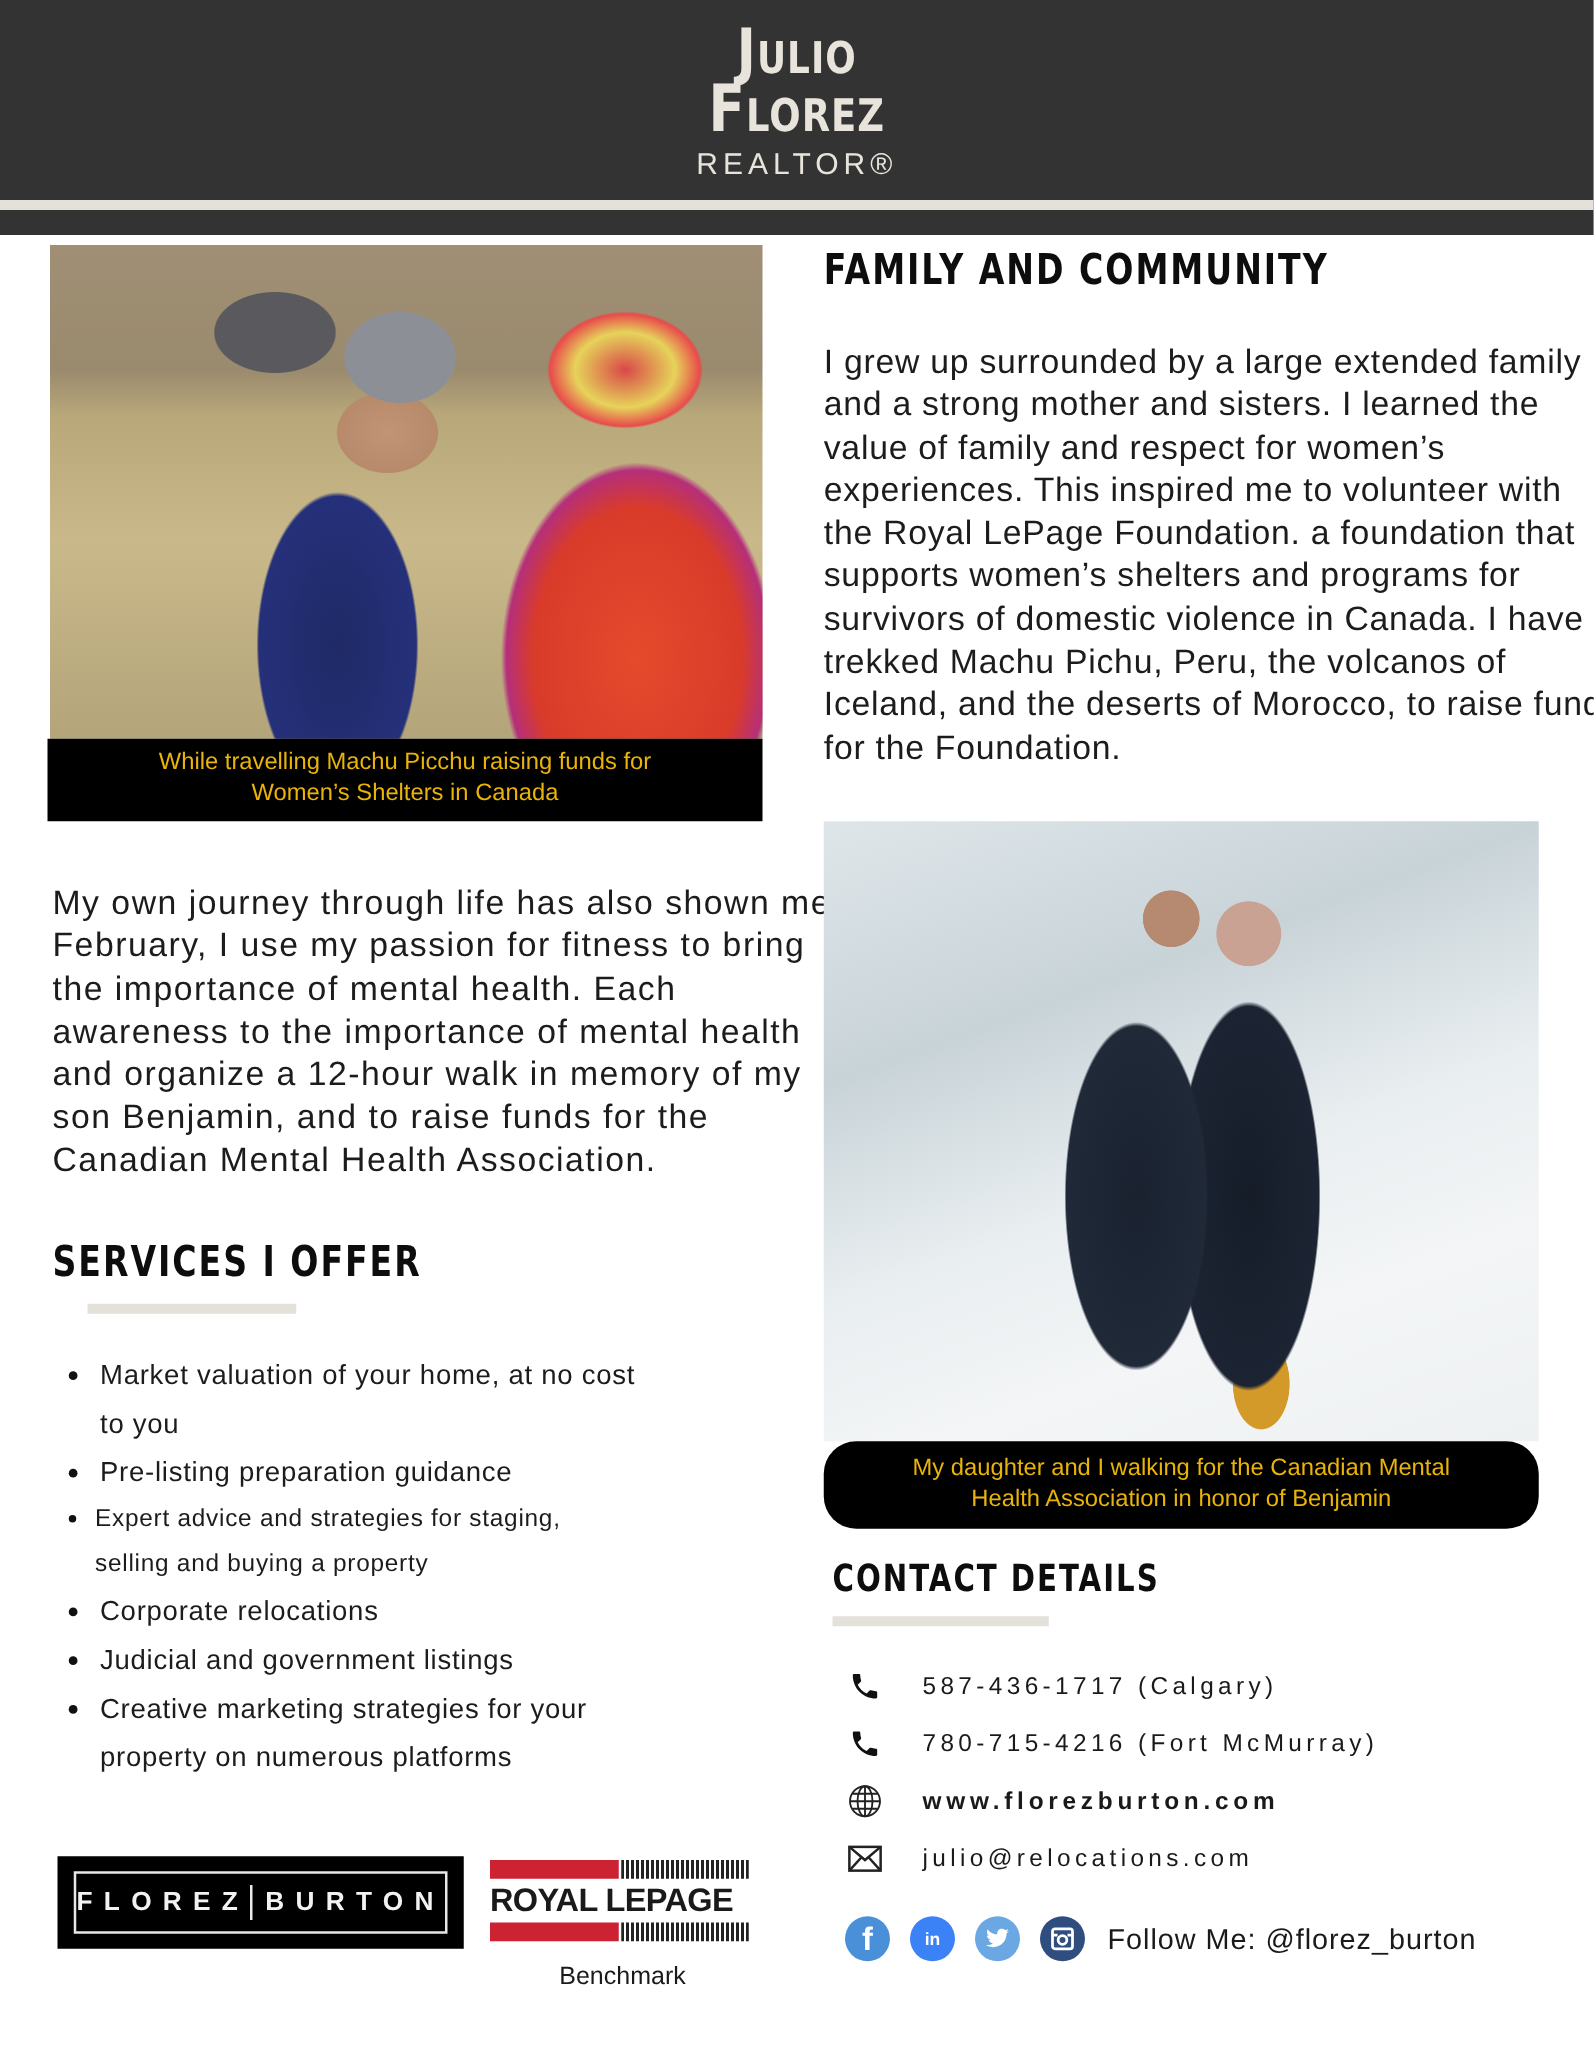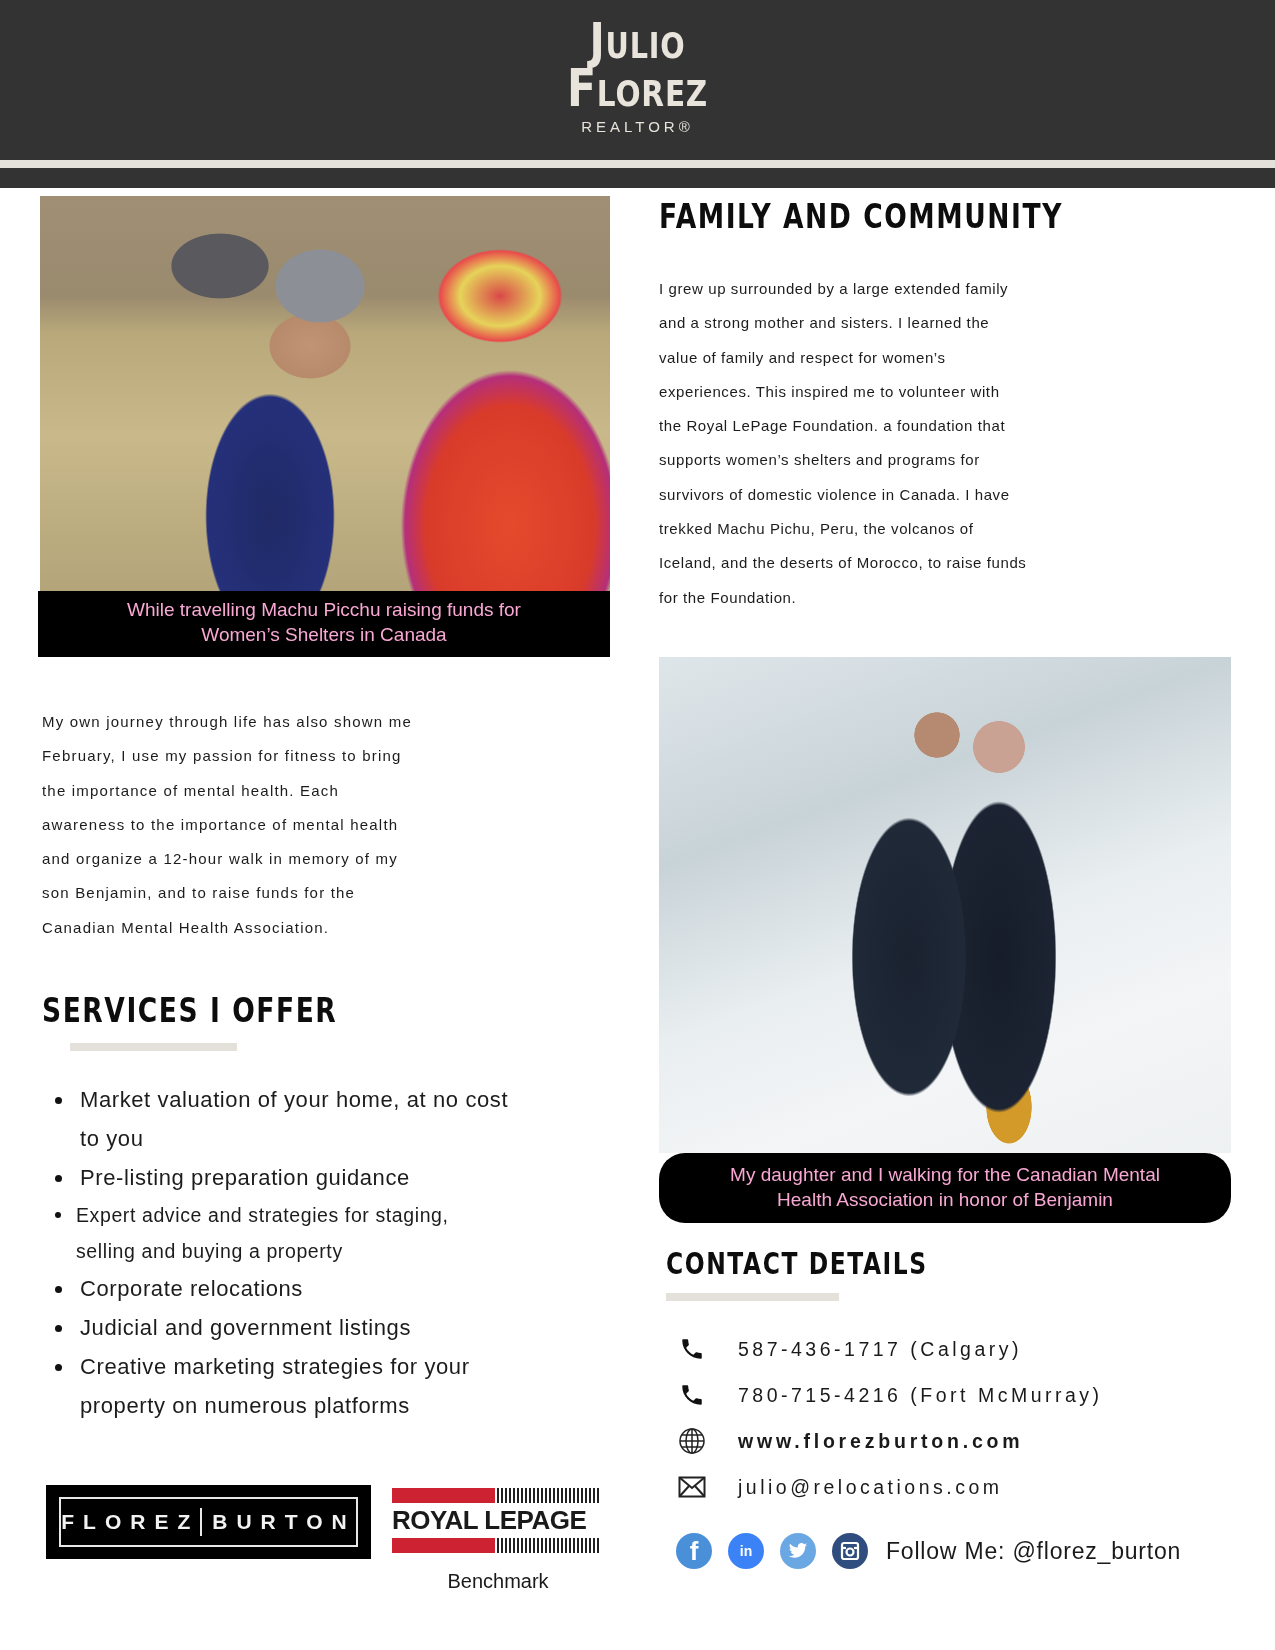--- a/index.html
+++ b/index.html
@@ -4,21 +4,21 @@
 <style>
   * { box-sizing: border-box; margin: 0; padding: 0; }
   html, body { width: 1275px; height: 1650px; background: #ffffff; overflow: hidden; }
   body { position: relative; font-family: "DejaVu Sans", sans-serif; color: #1c1c1c; }
 
   .header { position: absolute; left: 0; top: 0; width: 1275px; height: 188px; background: #333333; text-align: center; }
   .header-band { position: absolute; left: 0; top: 160px; width: 1275px; height: 8px; background: #e4e1da; }
   .name-line { font-family: "DejaVu Sans", sans-serif; font-weight: bold; color: #e8e4dc; font-variant: small-caps; letter-spacing: 1px; transform: scaleX(0.82); line-height: 1; }
   .name1 { position: absolute; left: 0; width: 1275px; top: 16px; font-size: 50px; }
   .name2 { position: absolute; left: 0; width: 1275px; top: 62px; font-size: 52px; }
-  .realtor { position: absolute; left: 0; width: 1275px; top: 118px; font-size: 15px; color: #e8e4dc; letter-spacing: 4px; font-family: "Liberation Sans", sans-serif; }
+  .realtor { position: absolute; left: 0; width: 1275px; top: 118px; font-size: 24px; color: #e8e4dc; letter-spacing: 4px; font-family: "Liberation Sans", sans-serif; }
 
   .photo { position: absolute; overflow: hidden; }
   .photo1 { left: 40px; top: 196px; width: 570px; height: 395px;
     background:
       radial-gradient(ellipse 60px 40px at 180px 70px, #5a5a5e 0%, #5a5a5e 80%, transparent 82%),
       radial-gradient(ellipse 55px 45px at 280px 90px, #8c8f96 0%, #8c8f96 80%, transparent 82%),
       radial-gradient(ellipse 90px 170px at 230px 320px, #1f2a66 0%, #25307a 70%, transparent 72%),
       radial-gradient(ellipse 50px 40px at 270px 150px, #c19476 0%, #b88a6c 80%, transparent 82%),
       radial-gradient(ellipse 80px 60px at 460px 100px, #d94848 0%, #e6d35a 50%, #e84b4b 75%, transparent 78%),
       radial-gradient(ellipse 140px 200px at 470px 330px, #e54a2c 0%, #d93b2a 60%, #b52f7a 75%, transparent 78%),
@@ -26,34 +26,34 @@
   }
   .photo2 { left: 659px; top: 657px; width: 572px; height: 496px;
     background:
       radial-gradient(ellipse 70px 170px at 250px 300px, #1a2230 0%, #1f2938 80%, transparent 82%),
       radial-gradient(ellipse 70px 190px at 340px 300px, #161d29 0%, #1c2433 80%, transparent 82%),
       radial-gradient(ellipse 28px 45px at 350px 450px, #d39a2a 0%, #d39a2a 80%, transparent 82%),
       radial-gradient(ellipse 28px 28px at 278px 78px, #b58a70 0%, #b58a70 80%, transparent 82%),
       radial-gradient(ellipse 32px 32px at 340px 90px, #c9a294 0%, #c9a294 80%, transparent 82%),
       linear-gradient(160deg, #dfe6ea 0%, #c8d3d8 30%, #e9eef0 55%, #f3f5f6 75%, #eef1f2 100%);
   }
-  .caption { position: absolute; background: #000; color: #f9a8d4; text-align: center; font-family: "Liberation Sans", sans-serif; font-size: 19px; line-height: 25px; padding-top: 6px; }
+  .caption { position: absolute; background: #000; color: #eab308; text-align: center; font-family: "Liberation Sans", sans-serif; font-size: 19px; line-height: 25px; padding-top: 6px; }
   .cap1 { left: 38px; top: 591px; width: 572px; height: 66px; }
   .cap2 { left: 659px; top: 1153px; width: 572px; height: 70px; padding-top: 9px; border-radius: 26px; }
 
   .heading { position: absolute; font-family: "DejaVu Sans", sans-serif; font-weight: bold; color: #0d0d0d; letter-spacing: 2px; transform-origin: left center; transform: scaleX(0.78); white-space: nowrap; }
   .h-family { left: 659px; top: 196px; font-size: 34px; }
   .h-services { left: 42px; top: 990px; font-size: 34px; }
   .h-contact { left: 666px; top: 1246px; font-size: 30px; }
 
   .rule { position: absolute; height: 8px; background: #e4e1da; }
   .rule-services { left: 70px; top: 1043px; width: 167px; }
   .rule-contact { left: 666px; top: 1293px; width: 173px; }
 
-  .para { position: absolute; font-family: "Liberation Sans", sans-serif; font-size: 15px; line-height: 34.3px; color: #1c1c1c; letter-spacing: 0.6px; }
+  .para { position: absolute; font-family: "Liberation Sans", sans-serif; font-size: 27px; line-height: 34.3px; color: #1c1c1c; letter-spacing: 0.6px; }
   .para-family { left: 659px; top: 272px; width: 580px; }
   .para-journey { left: 42px; top: 705px; width: 580px; letter-spacing: 1.2px; }
   .para p { white-space: nowrap; }
 
   .services { position: absolute; left: 52px; top: 1080px; width: 560px; list-style: none; font-family: "Liberation Sans", sans-serif; color: #1c1c1c; }
   .services li { position: relative; padding-left: 28px; font-size: 22px; line-height: 39px; letter-spacing: 0.6px; }
   .services li.small { font-size: 19.5px; line-height: 36px; padding-left: 24px; }
   .services li::before { content: ""; position: absolute; left: 3px; top: 17px; width: 7px; height: 7px; border-radius: 50%; background: #111; }
   .services li.small::before { top: 15px; width: 6px; height: 6px; }
   .services li span { display: block; }

